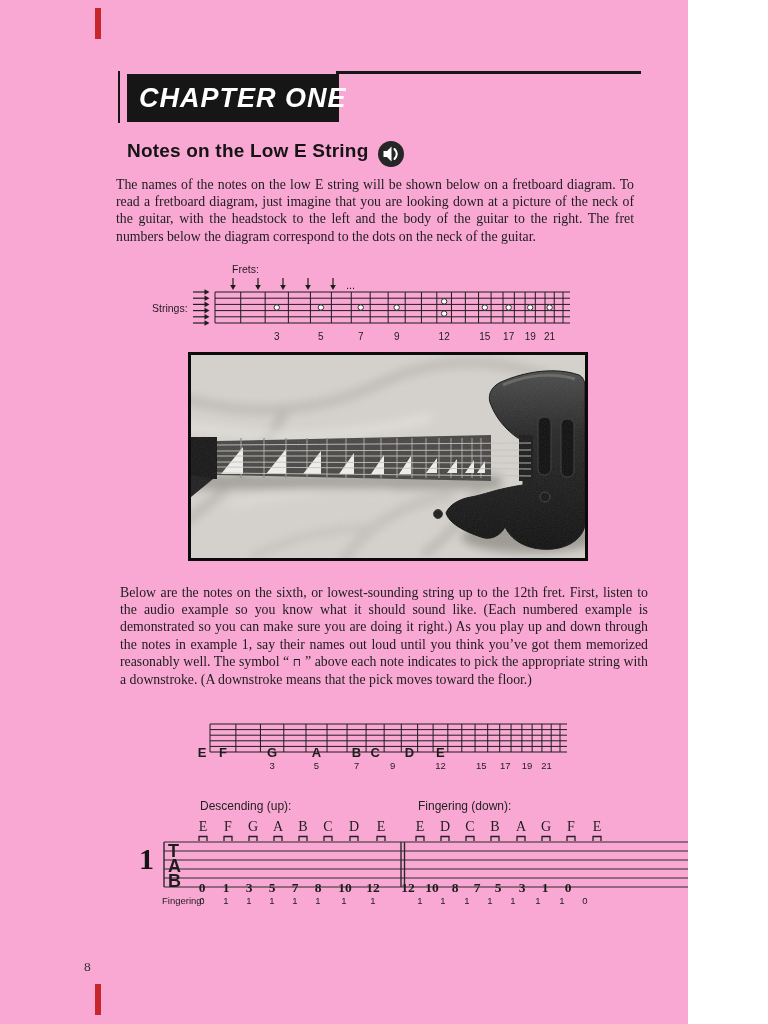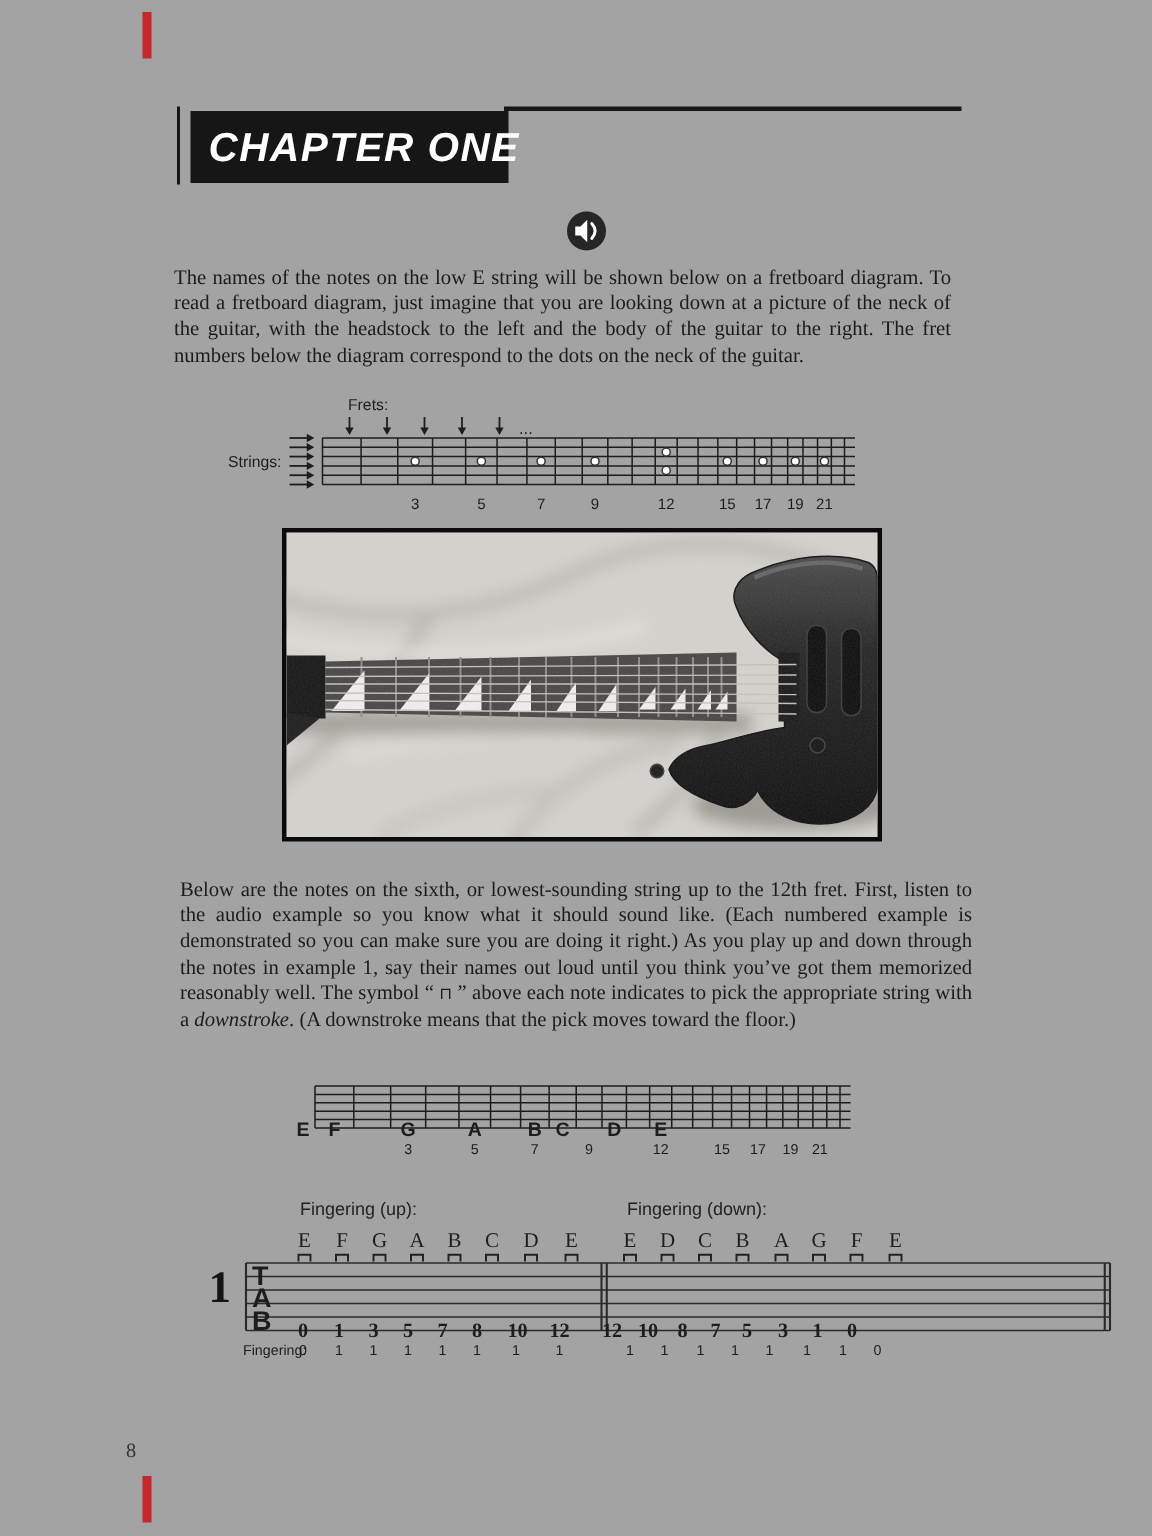--- a/index.html
+++ b/index.html
@@ -1,36 +1,36 @@
 <!DOCTYPE html>
 <html><head>
 <meta charset="utf-8">
 <style>
   html,body{margin:0;padding:0;background:#ffffff;}
-  .page{position:relative;width:768px;height:1024px;background:#a3a3a3;overflow:hidden;
+  .page{position:relative;width:688px;height:1024px;background:#f9a8d4;overflow:hidden;
         font-family:"Liberation Serif",serif;color:#1b1b1b;}
   .abs{position:absolute;}
 
   .edge-mark{position:absolute;left:95px;width:6px;height:31px;background:#c5272d;}
 
   .thin-rule-left{position:absolute;left:118px;top:71px;width:2px;height:52px;background:#161616;}
   .header-rule{position:absolute;left:336px;top:71px;width:305px;height:3px;background:#161616;}
   .chapter-box{position:absolute;left:127px;top:74px;width:212px;height:48px;background:#161616;
                display:flex;align-items:center;}
   .chapter-title{font-family:"Liberation Sans",sans-serif;font-weight:bold;font-style:italic;
                  font-size:27px;color:#ffffff;letter-spacing:1px;padding-left:12px;white-space:nowrap;}
 
   .section-heading{position:absolute;left:127px;top:140px;font-family:"Liberation Sans",sans-serif;
                    font-weight:bold;font-size:19px;color:#141414;letter-spacing:.2px;}
   .audio-icon{position:absolute;left:376px;top:139px;}
 
   .para{position:absolute;text-align:justify;font-size:13.8px;line-height:17.2px;color:#1c1c1c;}
   #para1{left:116px;top:176px;width:518px;}
   #para2{left:120px;top:584px;width:528px;}
-  .italic{font-style:italic;}
+  .italic{}
   .pick-sym{font-family:"DejaVu Sans",sans-serif;font-size:11px;}
 
   .photo-frame{position:absolute;left:188px;top:352px;width:394px;height:203px;border:3px solid #0b0b0b;}
 
   svg text{fill:#1d1d1d;}
 
   .exercise-number{position:absolute;left:139px;top:842px;font-family:"Liberation Serif",serif;
                    font-size:30px;font-weight:600;color:#141414;}
   .run-label{position:absolute;top:799px;font-family:"Liberation Sans",sans-serif;font-size:12px;color:#222;}
   #asc-label{left:200px;} #desc-label{left:418px;}
@@ -44,20 +44,21 @@
 
   <div class="edge-mark" style="top:8px;"></div>
   <div class="edge-mark" style="top:984px;"></div>
 
   <div class="thin-rule-left"></div>
   <div class="header-rule"></div>
   <div class="chapter-box">
     <span class="chapter-title">CHAPTER ONE</span>
   </div>
 
+  <div class="section-heading">Notes on the Low E String</div>
 
   <span class="audio-icon">
     <svg width="30" height="30" viewBox="0 0 30 30">
       <circle cx="15" cy="15" r="13" fill="#262626"></circle>
       <polygon points="7.5,12 11,12 15.5,7.5 15.5,22.5 11,18 7.5,18" fill="#ffffff"></polygon>
       <path d="M 18.5,10 Q 23,15 18.5,20" stroke="#ffffff" stroke-width="2" fill="none" stroke-linecap="round"></path>
     </svg>
   </span>
 
   <div class="para" id="para1">The names of the notes on the low E string will be shown below on a fretboard diagram.  To read a fretboard diagram, just imagine that you are looking down at a picture of the neck of the guitar, with the headstock to the left and the body of the guitar to the right.  The fret numbers below the diagram correspond to the dots on the neck of the guitar.</div>
@@ -265,21 +266,21 @@
       <text x="121.50896530368209" y="53" font-size="9.5" text-anchor="middle" font-family="&quot;Liberation Sans&quot;,sans-serif">5</text>
       <text x="161.5703015833436" y="53" font-size="9.5" text-anchor="middle" font-family="&quot;Liberation Sans&quot;,sans-serif">7</text>
       <text x="197.72565757573807" y="53" font-size="9.5" text-anchor="middle" font-family="&quot;Liberation Sans&quot;,sans-serif">9</text>
       <text x="245.45779632132556" y="53" font-size="9.5" text-anchor="middle" font-family="&quot;Liberation Sans&quot;,sans-serif">12</text>
       <text x="286.3821387783236" y="53" font-size="9.5" text-anchor="middle" font-family="&quot;Liberation Sans&quot;,sans-serif">15</text>
       <text x="310.3683406442076" y="53" font-size="9.5" text-anchor="middle" font-family="&quot;Liberation Sans&quot;,sans-serif">17</text>
       <text x="332.0158878281679" y="53" font-size="9.5" text-anchor="middle" font-family="&quot;Liberation Sans&quot;,sans-serif">19</text>
       <text x="351.55279916169206" y="53" font-size="9.5" text-anchor="middle" font-family="&quot;Liberation Sans&quot;,sans-serif">21</text>
     </svg>
 
-  <div class="run-label" id="asc-label">Fingering (up):</div>
+  <div class="run-label" id="asc-label">Descending (up):</div>
   <div class="run-label" id="desc-label">Fingering (down):</div>
   <div class="exercise-number">1</div>
 
   <svg class="abs" id="tab" style="left:160px;top:815px;" width="585" height="96" viewBox="0 0 585 96">
       <line x1="4" y1="27" x2="580" y2="27" stroke="#2a2a2a" stroke-width="1"></line>
       <line x1="4" y1="36" x2="580" y2="36" stroke="#2a2a2a" stroke-width="1"></line>
       <line x1="4" y1="45" x2="580" y2="45" stroke="#2a2a2a" stroke-width="1"></line>
       <line x1="4" y1="54" x2="580" y2="54" stroke="#2a2a2a" stroke-width="1"></line>
       <line x1="4" y1="63" x2="580" y2="63" stroke="#2a2a2a" stroke-width="1"></line>
       <line x1="4" y1="72" x2="580" y2="72" stroke="#2a2a2a" stroke-width="1"></line>

